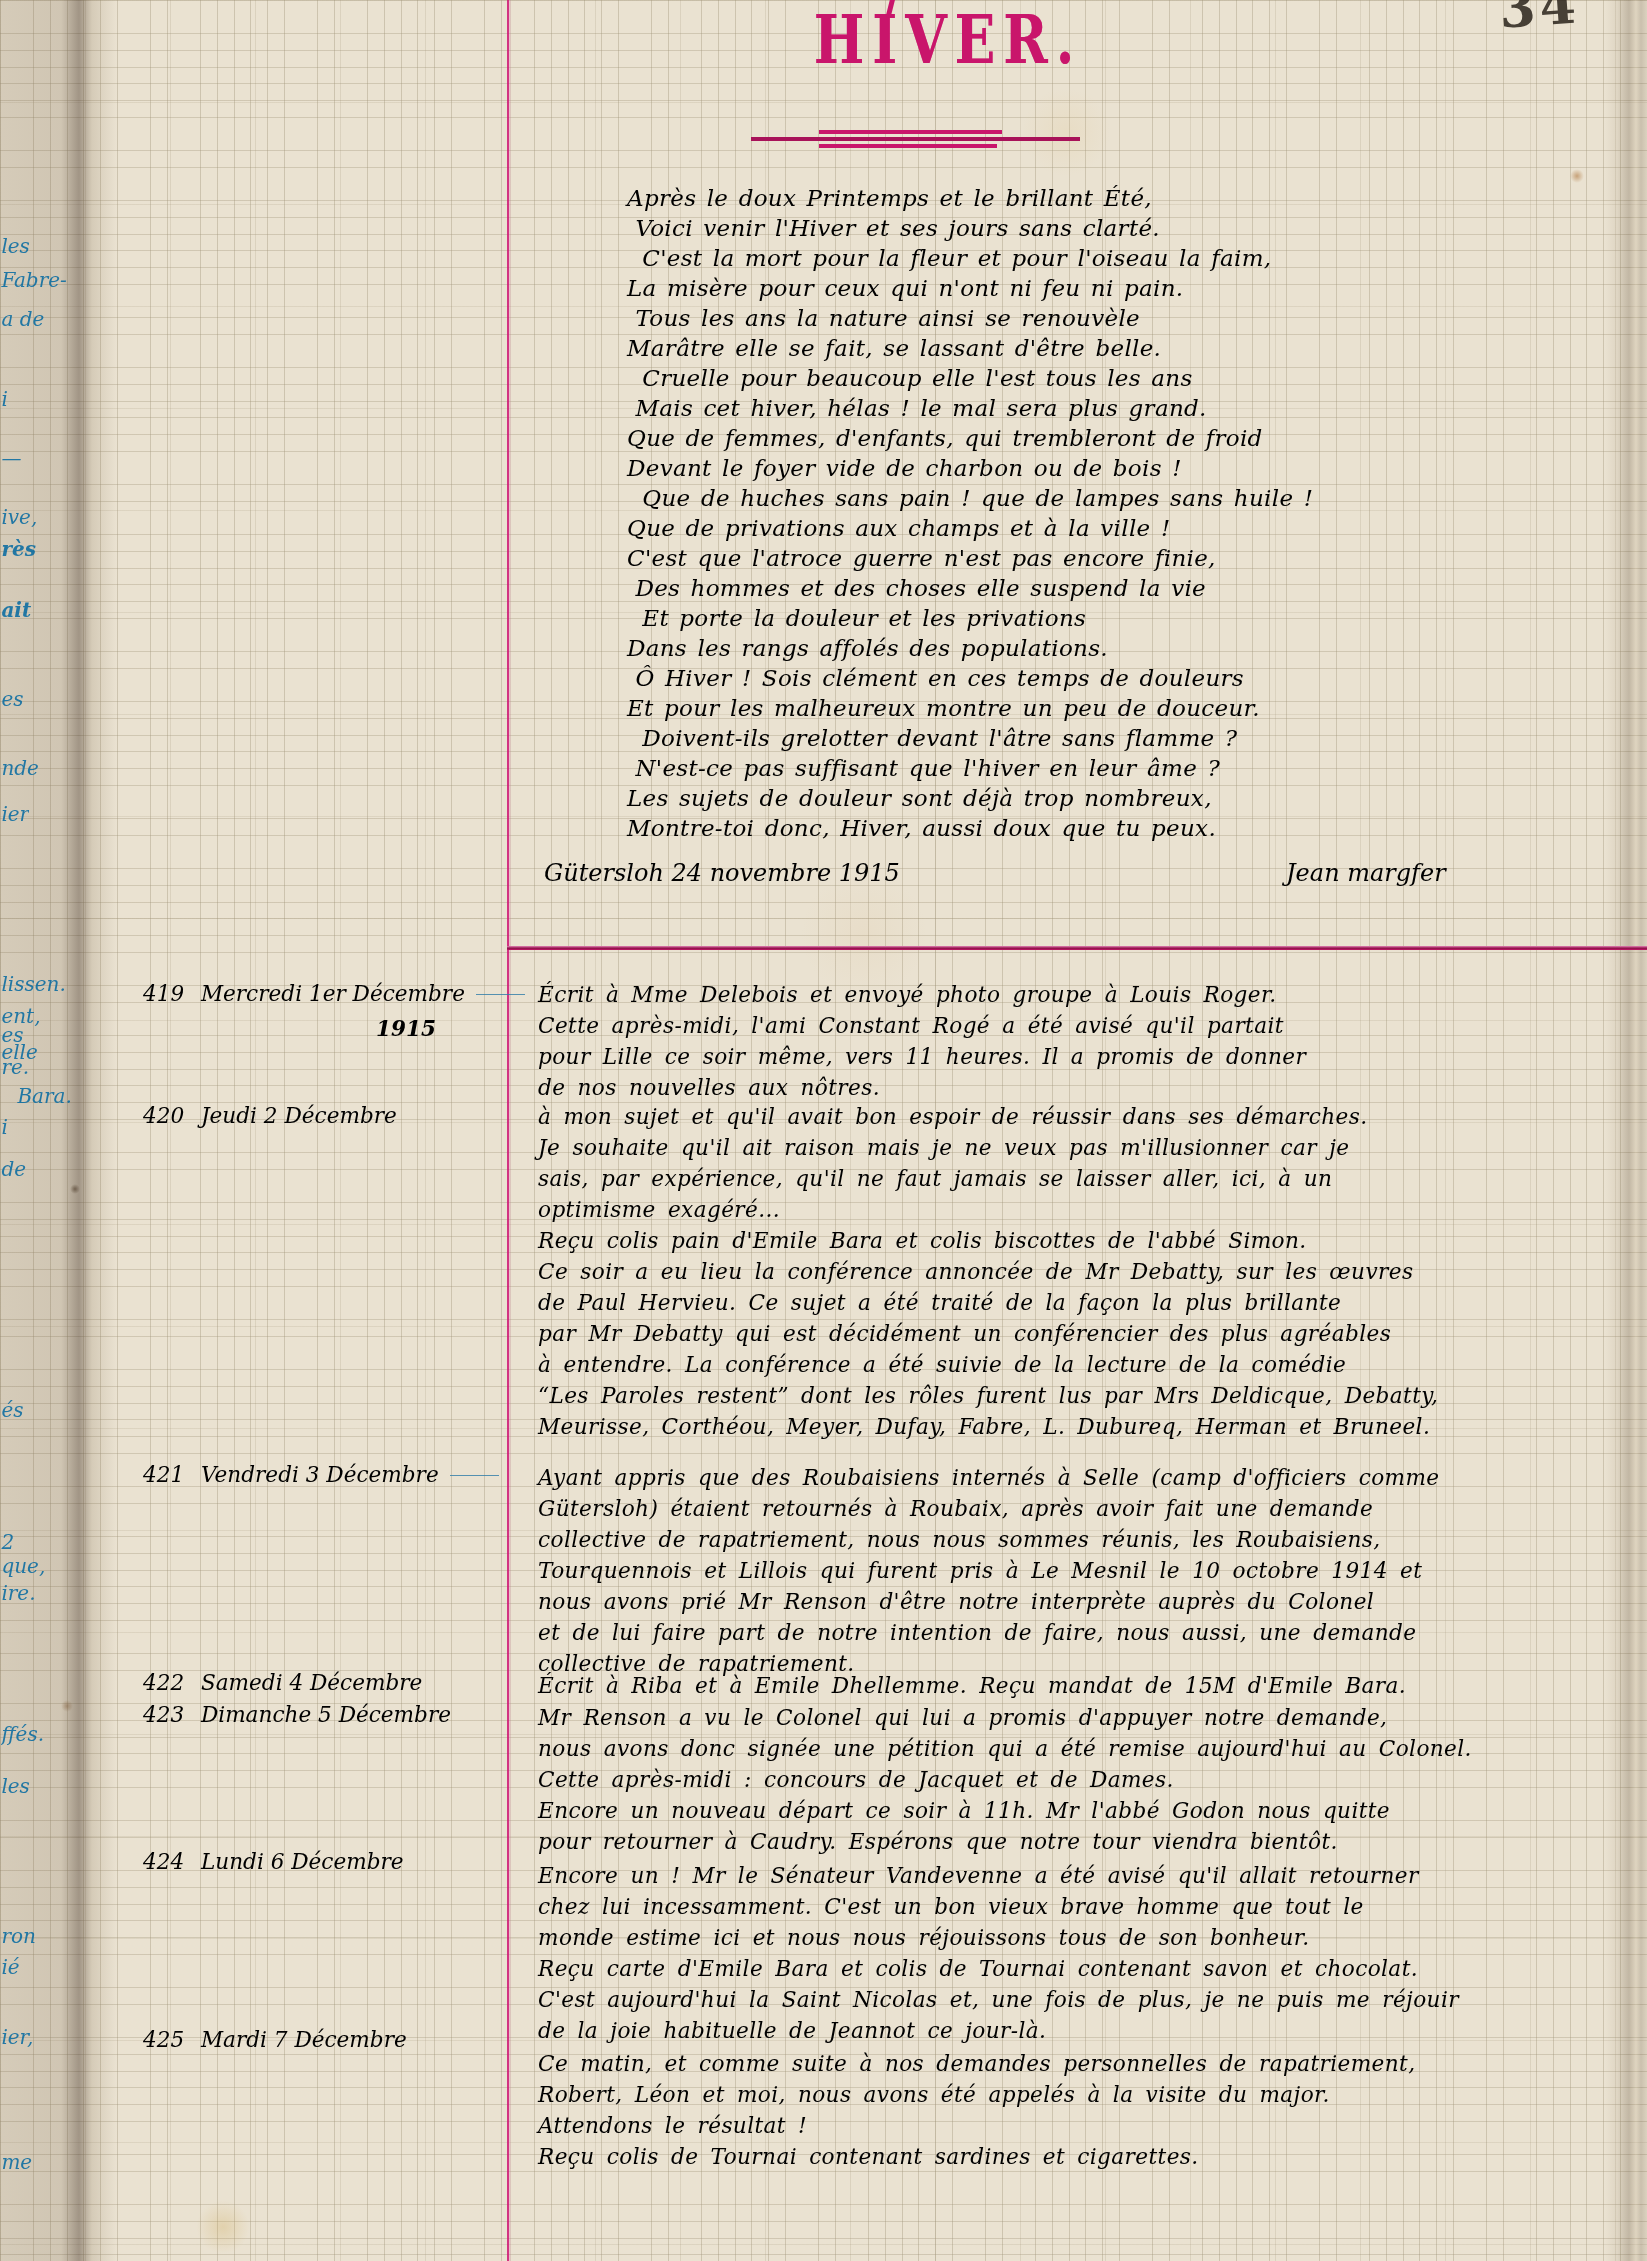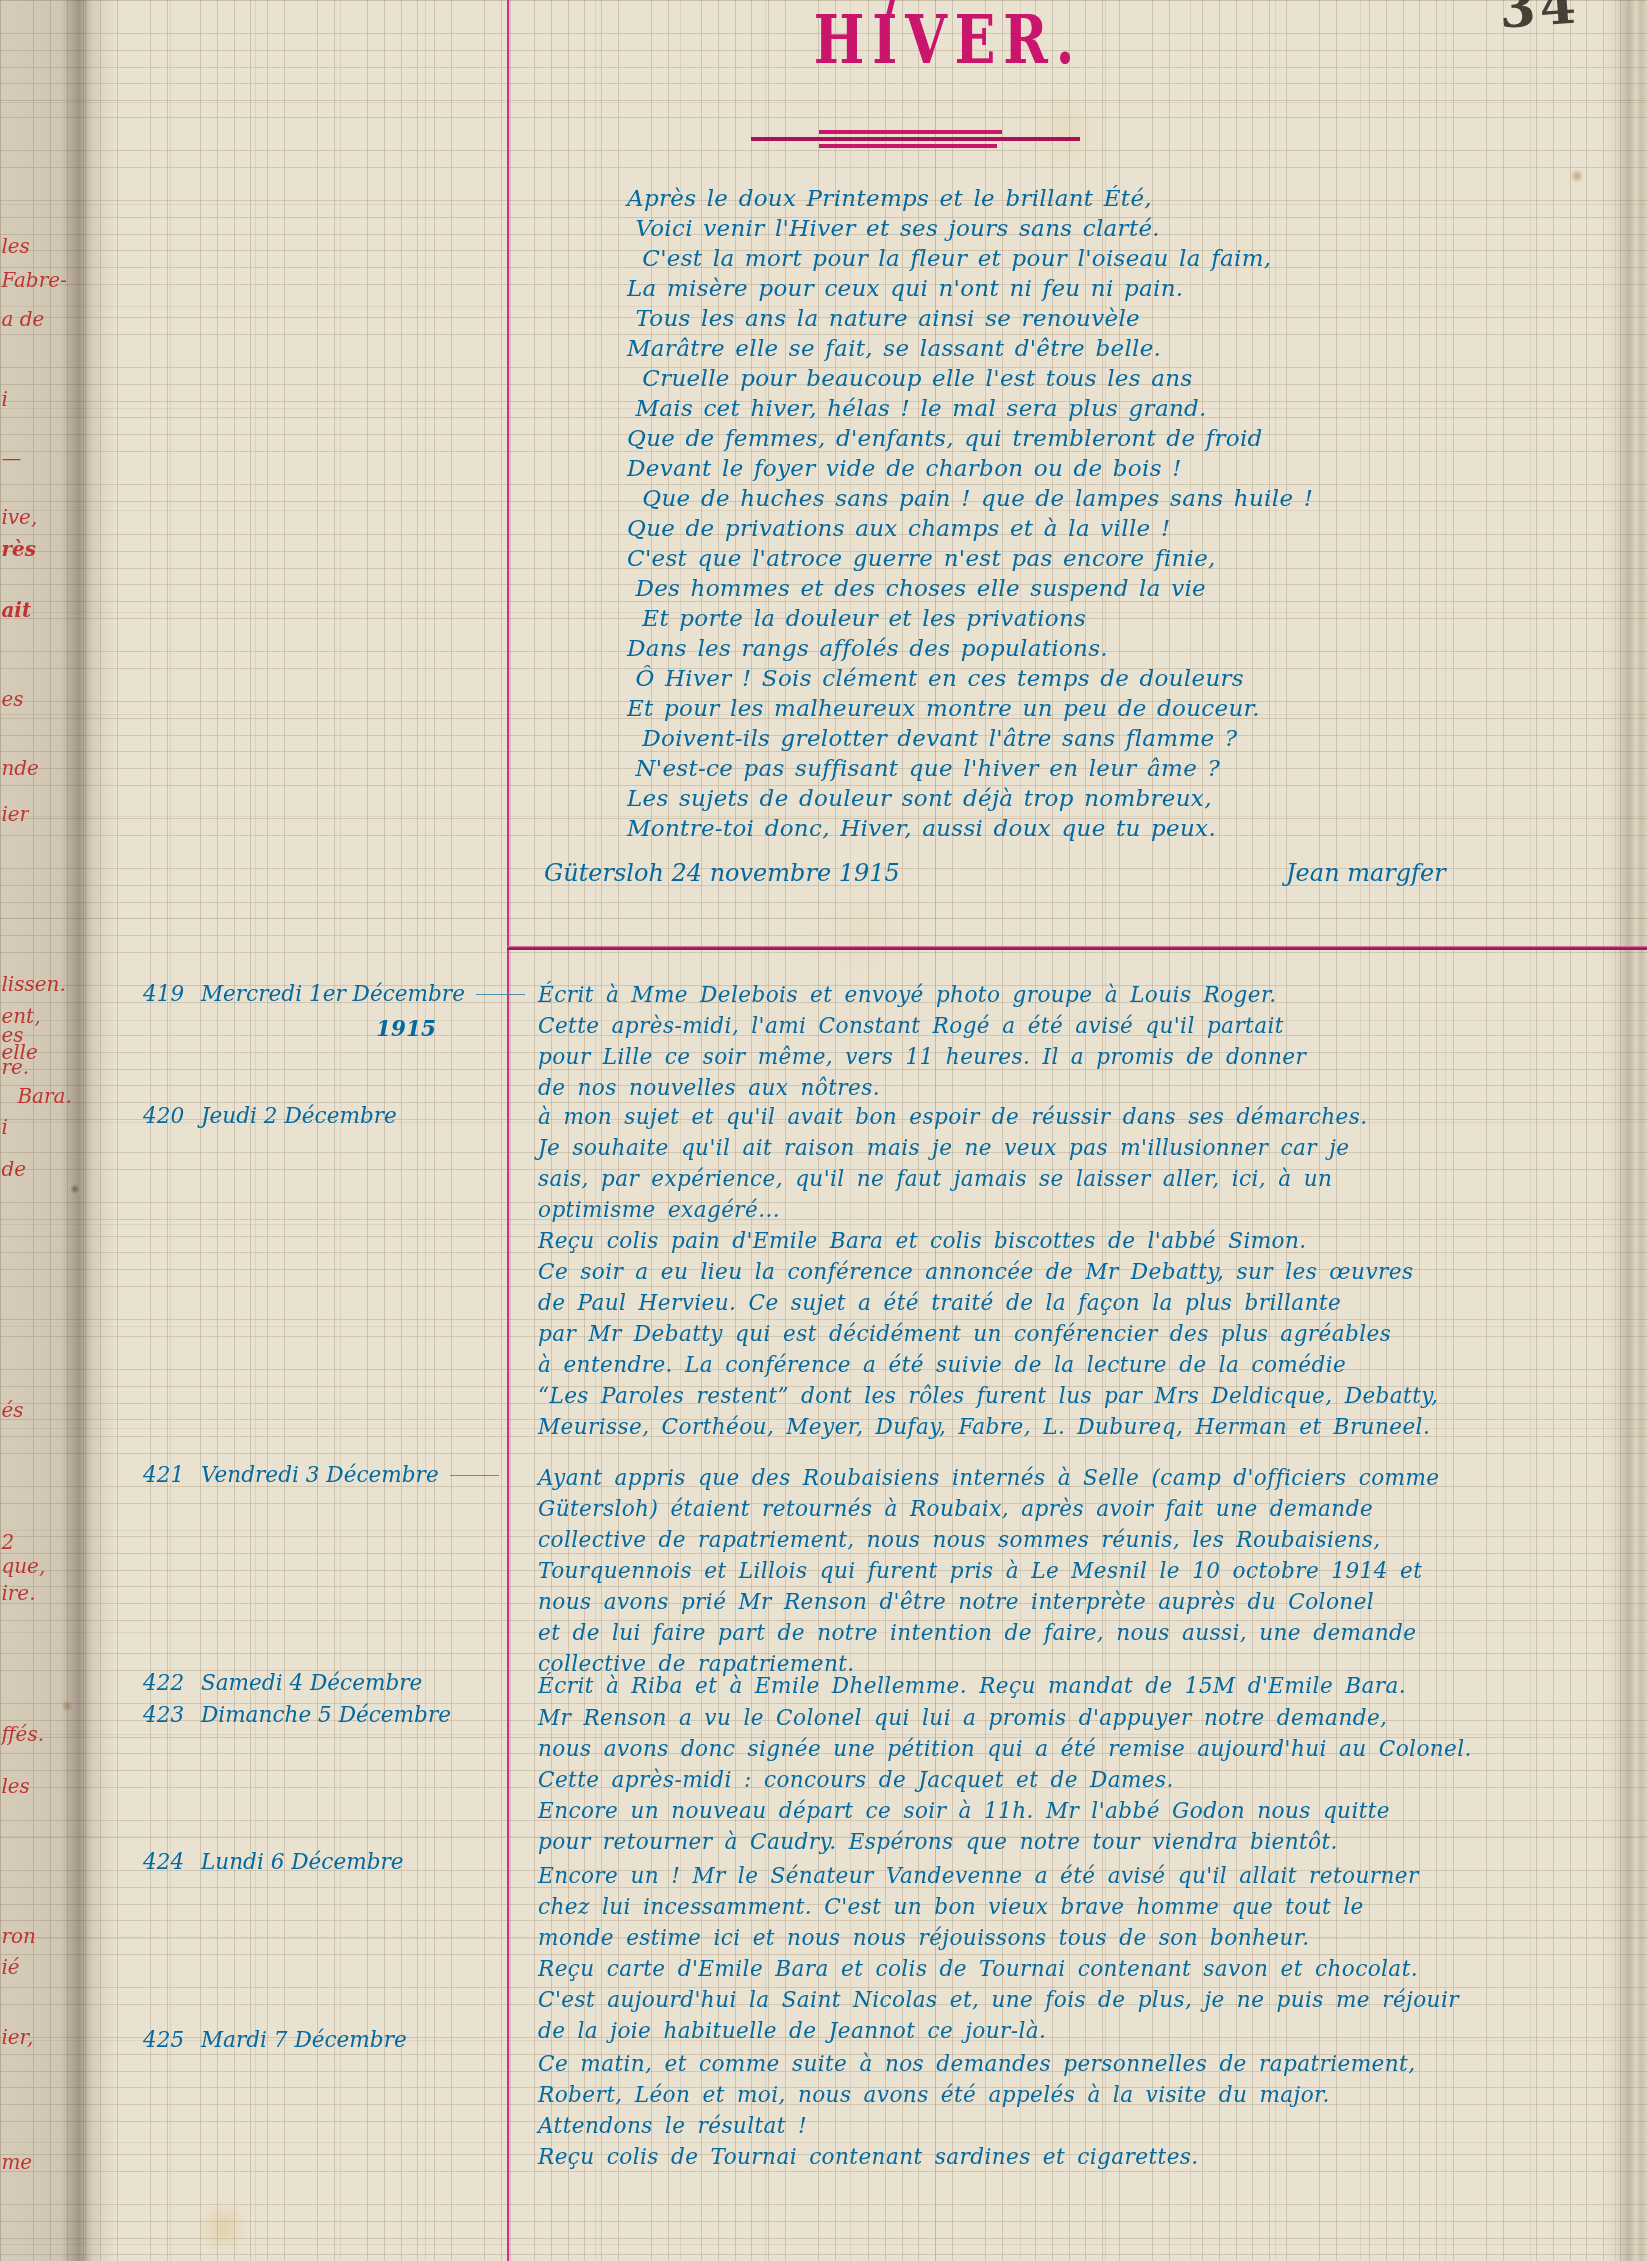--- a/index.html
+++ b/index.html
@@ -54,39 +54,39 @@
     font-weight:700;font-size:67px;letter-spacing:9.8px;line-height:1;
     transform:scaleX(.8);transform-origin:center;
     color:#c9156b;text-shadow:0 0 0.7px rgba(201,21,107,.5);
   }
   .title-accent{position:absolute;left:888px;top:-2.8px;width:4.9px;height:21px;
     background:#c9156b;border-radius:2.1px;transform:rotate(14deg);}
   .u1{position:absolute;left:819px;top:130px;width:183px;height:4.2px;background:#c9156b;}
   .u2{position:absolute;left:751px;top:137px;width:329px;height:3.5px;background:#a81259;}
   .u3{position:absolute;left:819px;top:144px;width:178px;height:3.5px;background:#c9156b;}
   
-  .hand{font-style:italic;color:#0369a1;}
+  .hand{font-style:italic;color:#000000;}
   .poem{position:absolute;left:627px;top:183px;width:906px;
     font-size:23px;line-height:30px;letter-spacing:0.3px;word-spacing:2.8px;}
   .poem .hline:nth-child(3n+2){padding-left:8.4px;}
   .poem .hline:nth-child(4n+3){padding-left:15.3px;}
   .sig-row{position:absolute;left:0;top:859px;width:1647px;font-size:24px;}
   .loc{position:absolute;left:544px;}
   .sig{position:absolute;left:1286px;}
   
   .entry-label{position:absolute;left:143px;width:362px;font-size:21.6px;white-space:nowrap;}
   .entry-label .num{margin-right:16.7px;}
   .entry-label.dash::after{content:"";display:inline-block;width:49px;height:1.4px;
     background:#2e7ca8;vertical-align:5.6px;margin-left:4.2px;opacity:.8;}
   .entry-year{position:absolute;left:376px;font-size:21.6px;font-weight:bold;}
   .entry-text{position:absolute;left:538px;width:1098px;
     font-size:21.6px;line-height:31px;letter-spacing:0.4px;word-spacing:4.9px;}
   
   .frag{position:absolute;left:1.4px;max-width:77px;font-size:20px;font-style:italic;
-    color:#b91c1c;opacity:.85;white-space:nowrap;overflow:hidden;}
+    color:#0369a1;opacity:.85;white-space:nowrap;overflow:hidden;}
   
   .pagenum{position:absolute;left:1499px;top:-24px;font-size:52px;font-weight:700;
     color:#2b241c;opacity:.85;letter-spacing:4.2px;transform:rotate(-4deg);}
 </style>
 </head>
 <body>
 
 <div class="page">
   <div class="grid"></div>
   <div class="stains"></div>

